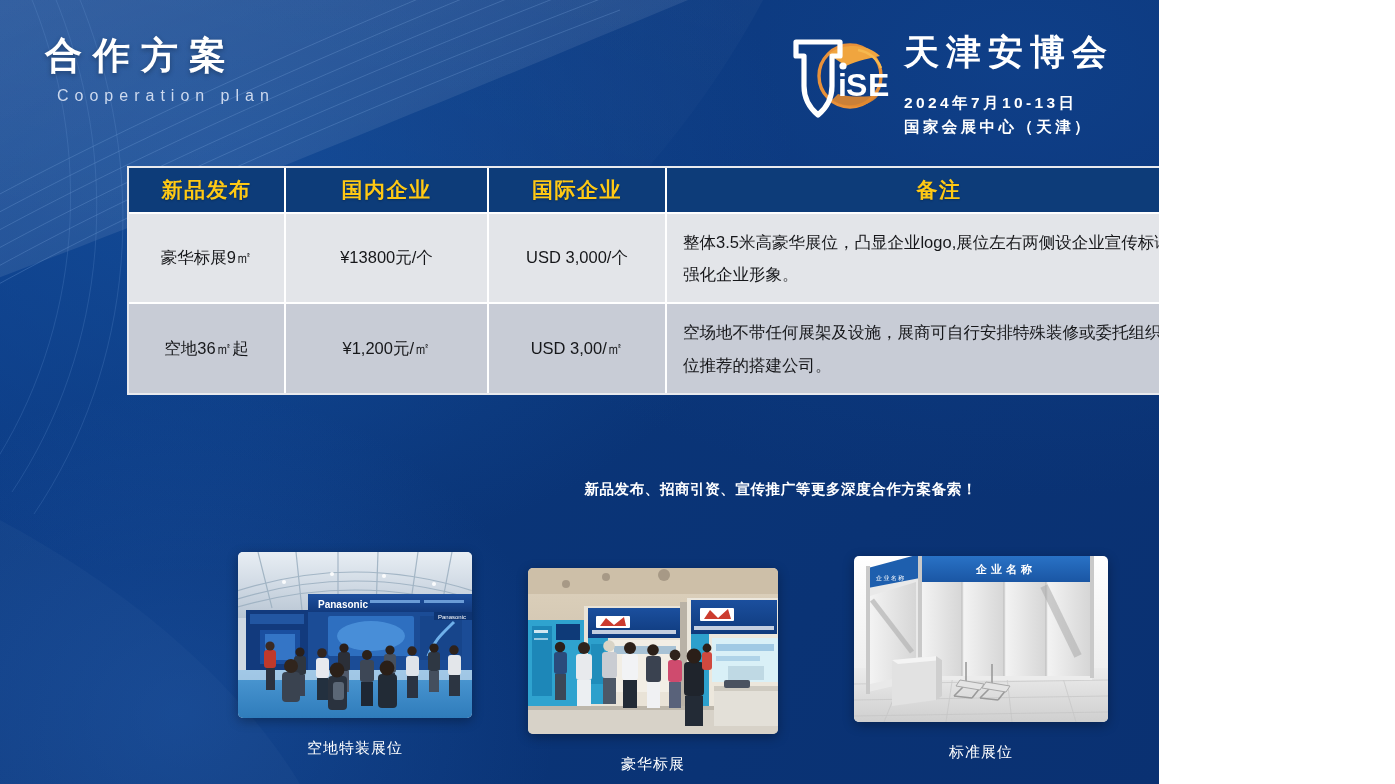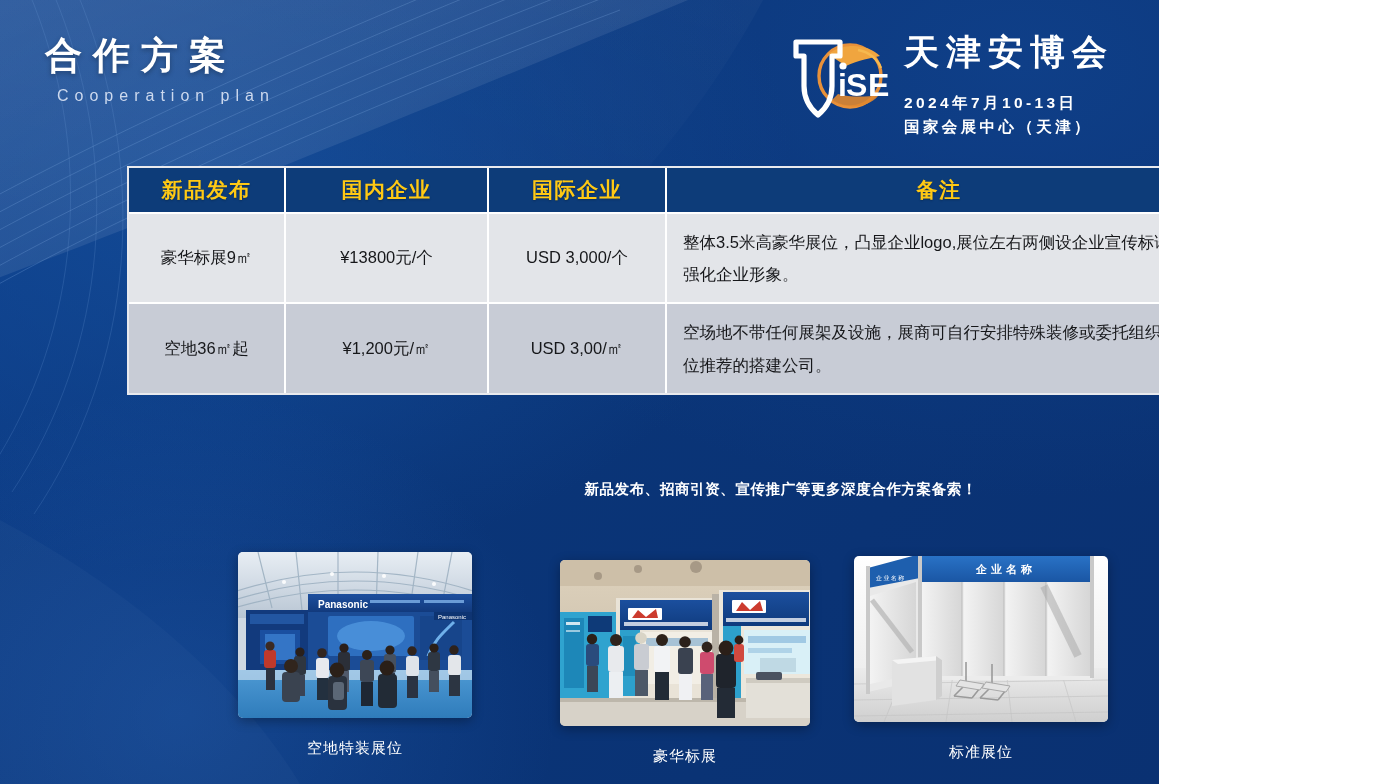--- a/index.html
+++ b/index.html
@@ -118,21 +118,21 @@
   .photo-frame {
     border-radius: 5px; overflow: hidden;
     box-shadow: 0 3px 12px rgba(0,0,0,0.32);
     position: relative;
   }
   .photo-caption {
     color: #ffffff; font-size: 15px; text-align: center;
     margin-top: 21px; letter-spacing: 1px;
   }
   .p1 { left: 238px; top: 0; }
-  .p2 { left: 528px; top: 8px; margin-left: 32px; }
+  .p2 { left: 528px; top: 16px; }
   .p3 { left: 826px; top: 4px; margin-left: 28px; }
   .p1 .photo-frame { width: 234px; height: 166px; }
   .p2 .photo-frame { width: 250px; height: 166px; }
   .p3 .photo-frame { width: 254px; height: 166px; }
   .p1 .photo-caption { width: 234px; }
   .p2 .photo-caption { width: 250px; }
   .p3 .photo-caption { width: 254px; }
   svg { display: block; }
 </style>
 </head>

